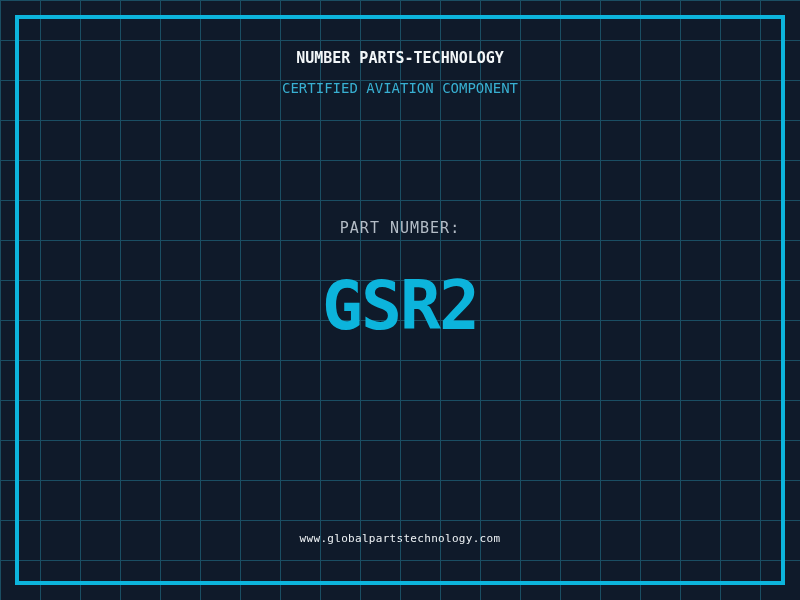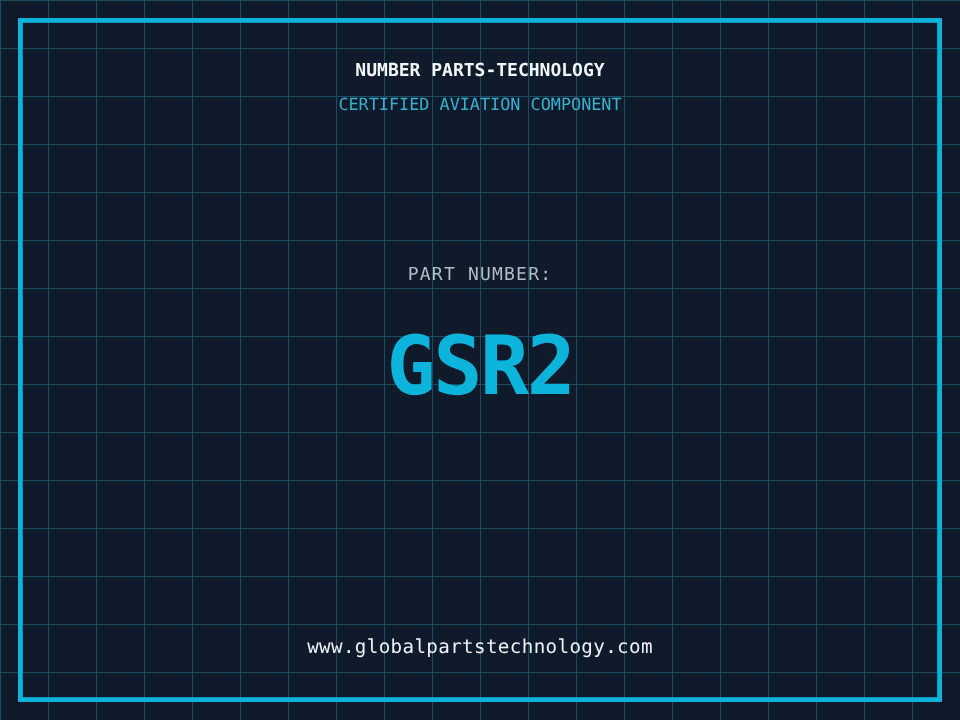--- a/index.html
+++ b/index.html
@@ -60,21 +60,21 @@
   .part-number {
     top: 264px;
     font-size: 68px;
     line-height: 84px;
     font-weight: bold;
     color: #0cb4dc;
     letter-spacing: -2px;
   }
   .website {
     top: 531px;
-    font-size: 16px;
+    font-size: 11px;
     line-height: 15px;
     color: #eef2f5;
     letter-spacing: 0.3px;
   }
 </style>
 </head>
 <body>
 
 <div class="screen">
   <div class="frame"></div>

